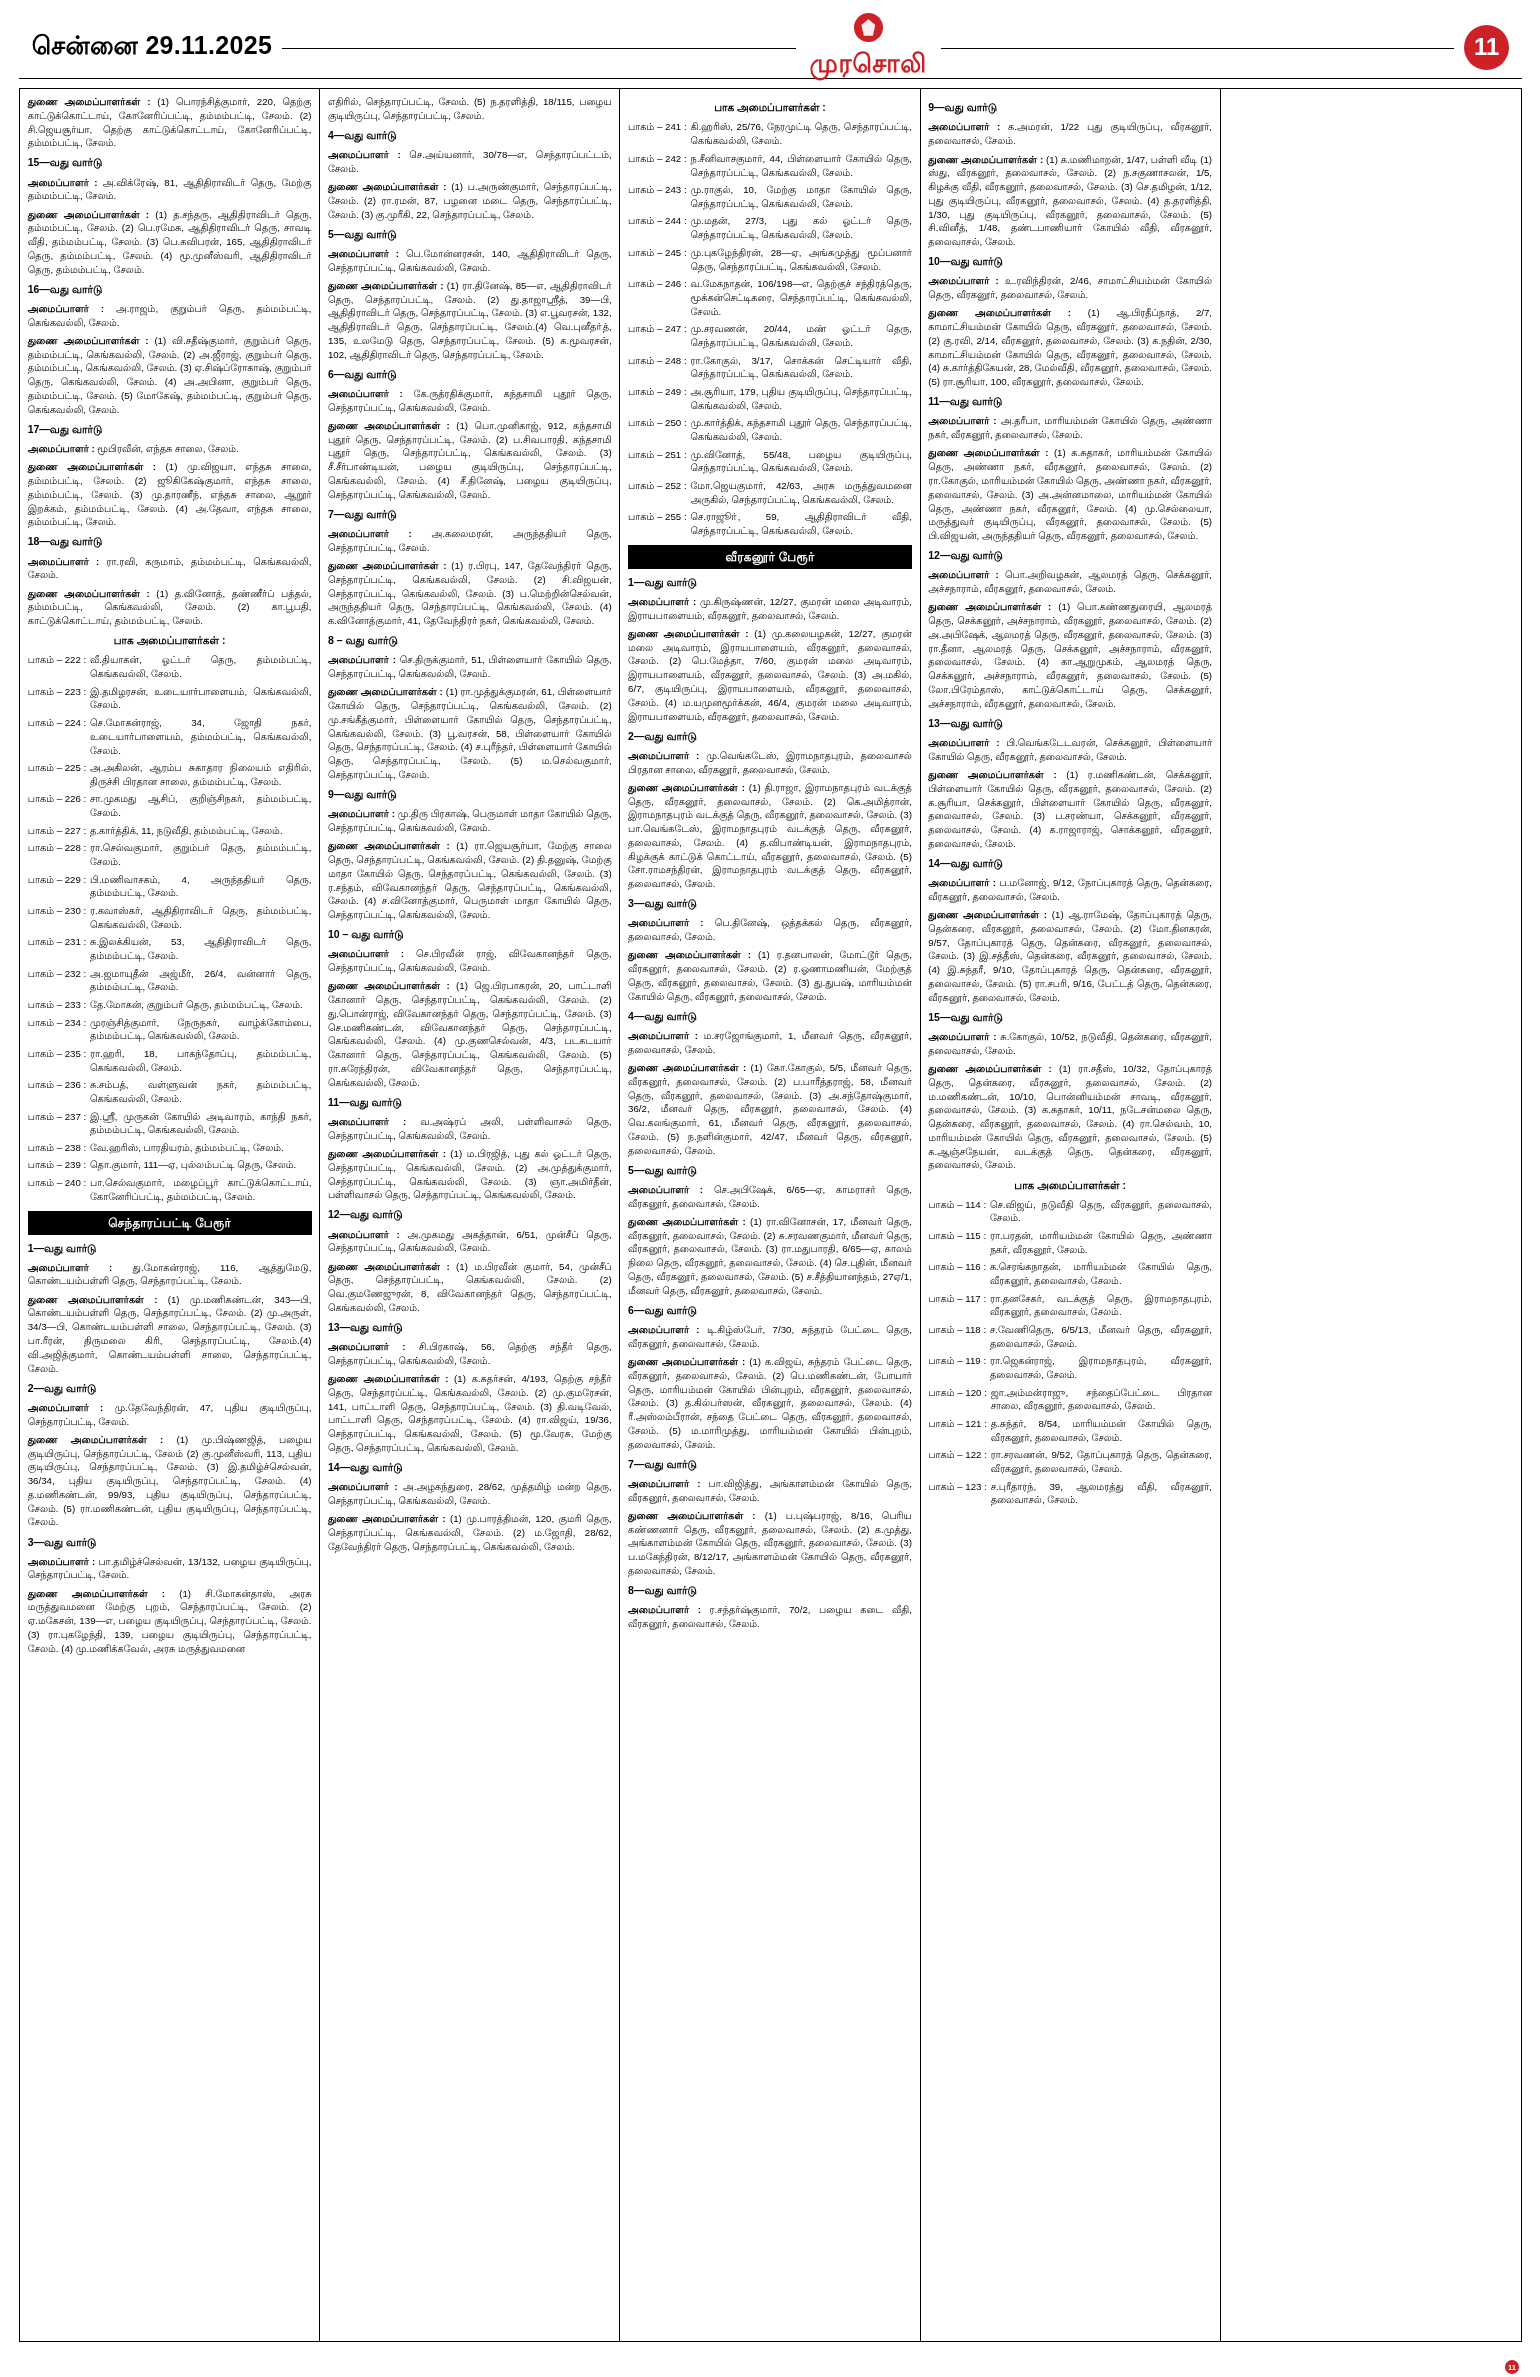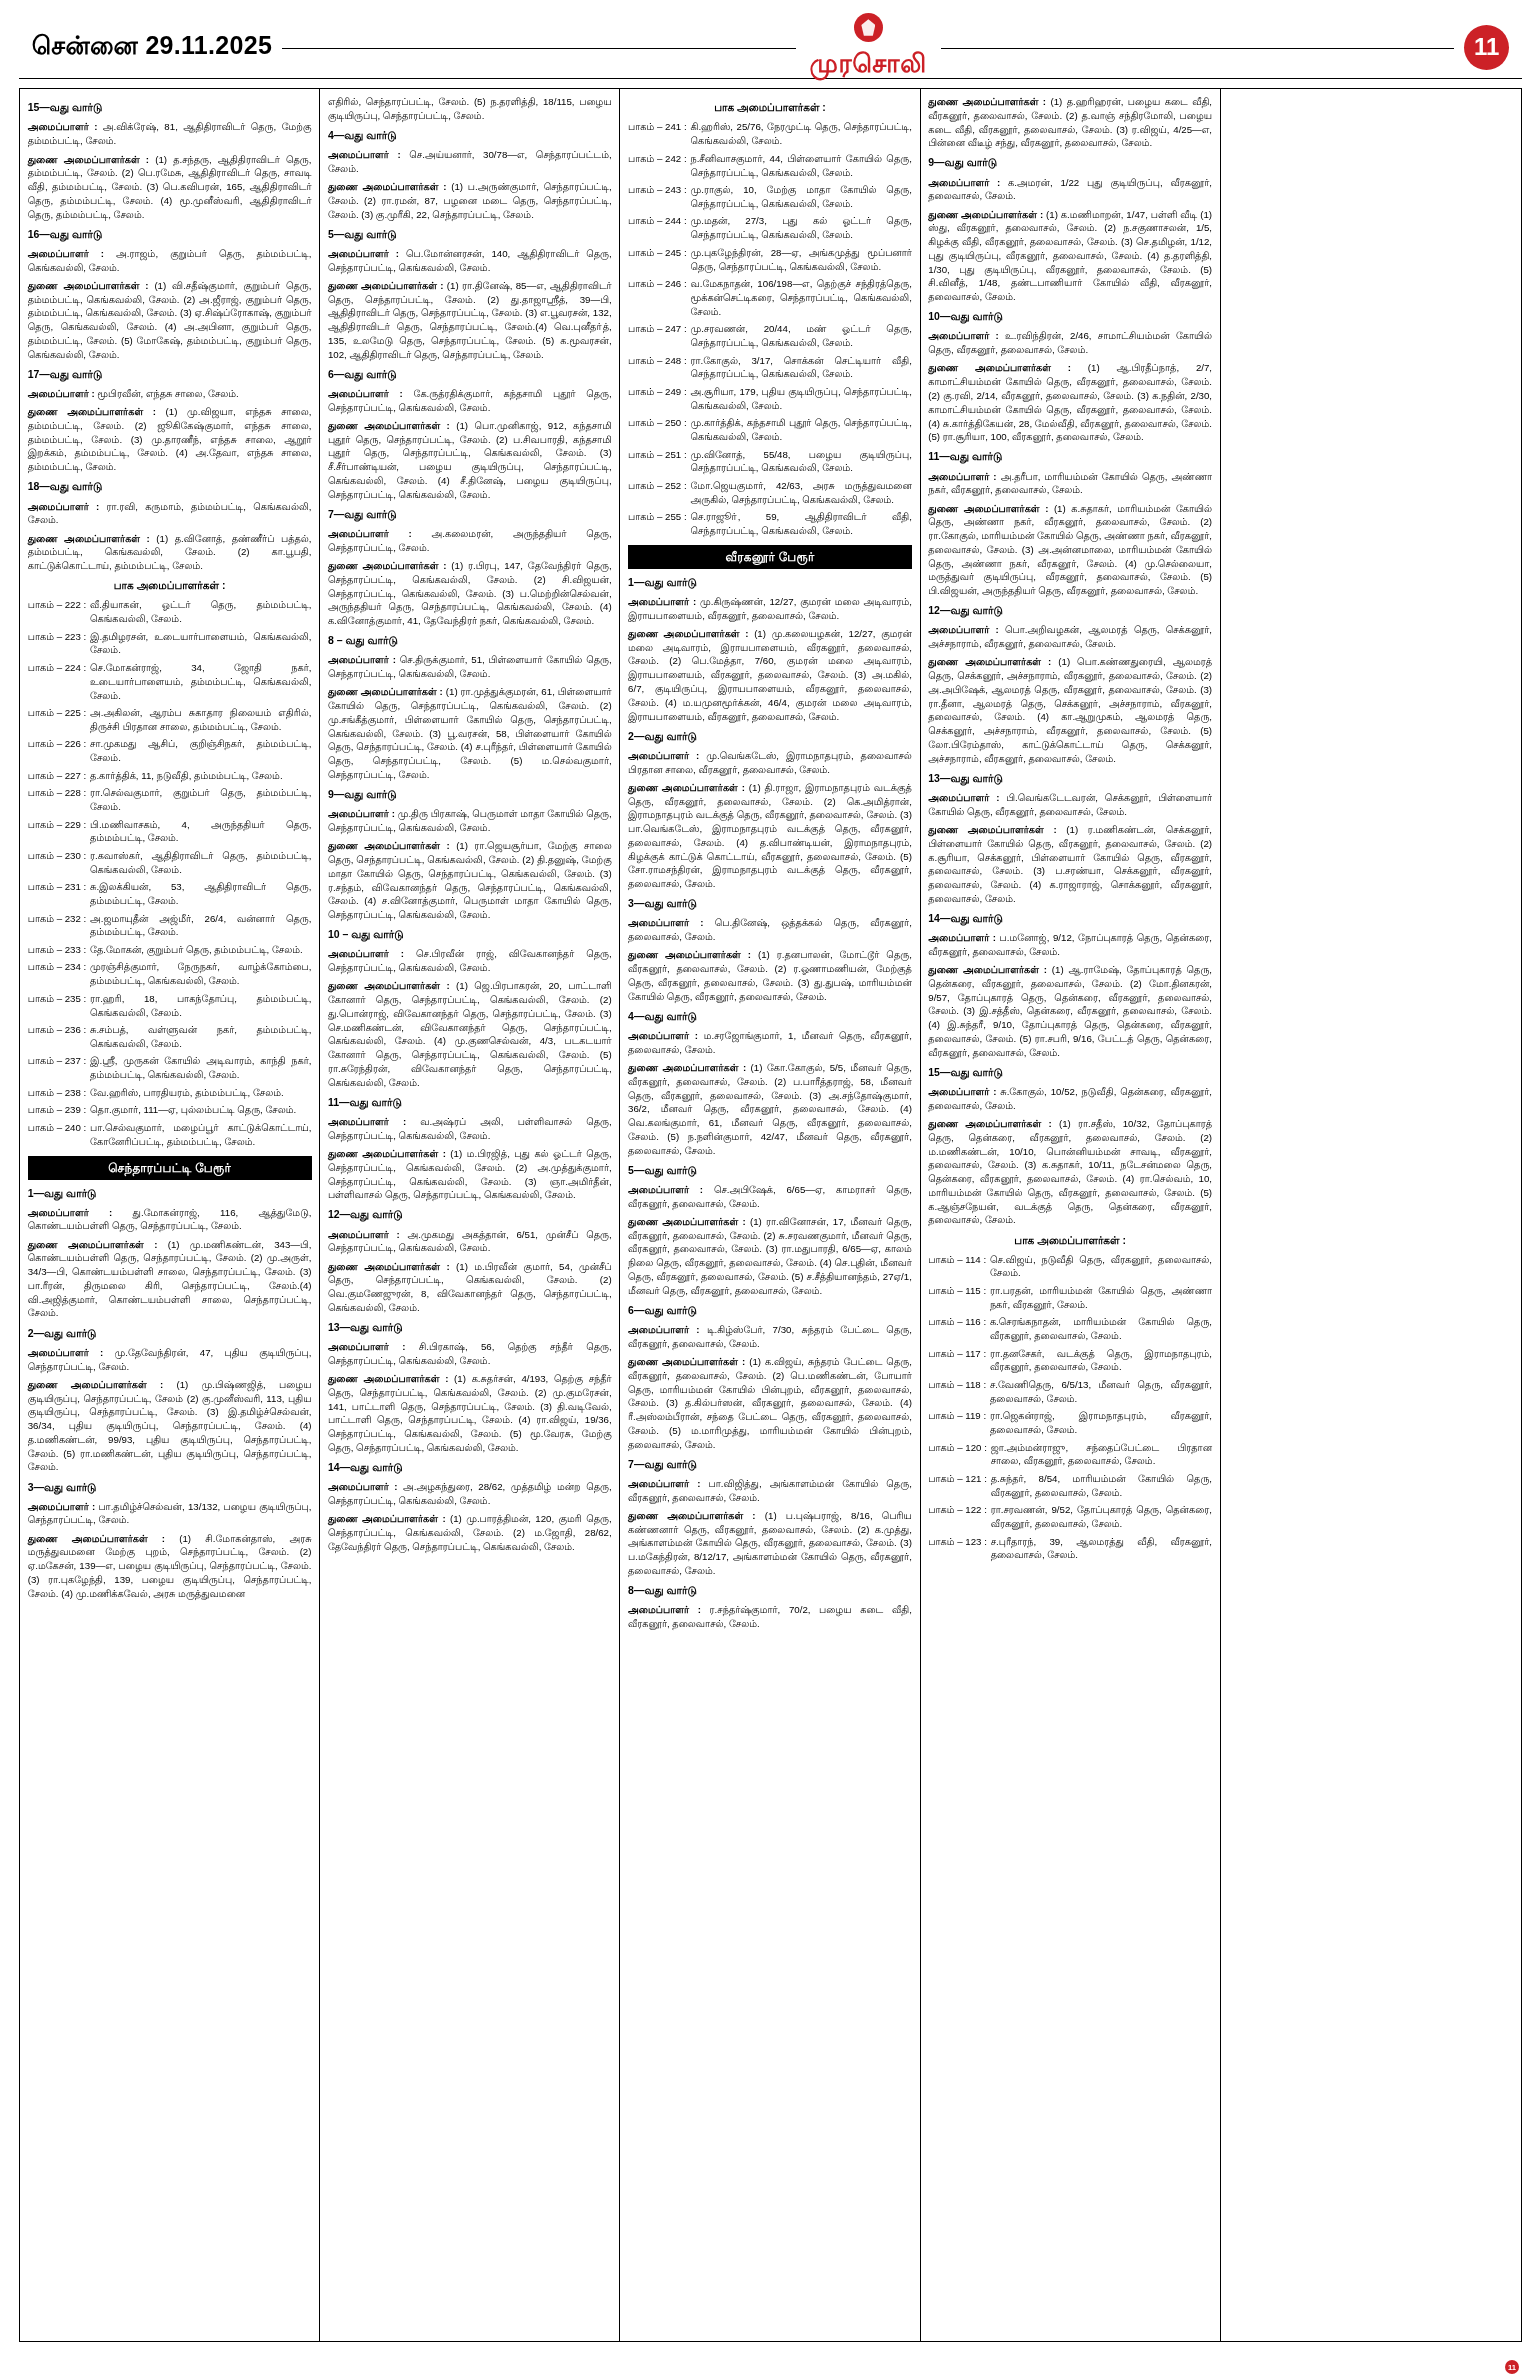--- a/index.html
+++ b/index.html
@@ -182,20 +182,21 @@
     <div class="masthead-logo">
       <span class="logo-mark"></span>
       <span class="logo-text">முரசொலி</span>
     </div>
     <div class="rule-line"></div>
     <div class="page-number">11</div>
   </div>
 
   <div class="columns">
     <div class="col col-1">
+        <p class="para"><b>துணை அமைப்பாளர்கள் :</b> (1) பொரந்சித்குமார், 220, தெற்கு காட்டுக்கொட்டாய், கோனேரிப்பட்டி, தம்மம்பட்டி, சேலம். (2) சி.ஜெயசூர்யா, தெற்கு காட்டுக்கொட்டாய், கோனேரிப்பட்டி, தம்மம்பட்டி, சேலம்.</p>
         <div class="ward-head">15—வது வார்டு</div>
         <p class="para"><b>அமைப்பாளர் :</b> அ.விக்ரேஷ், 81, ஆதிதிராவிடர் தெரு, மேற்கு தம்மம்பட்டி, சேலம்.</p>
         <p class="para"><b>துணை அமைப்பாளர்கள் :</b> (1) த.சந்தரு, ஆதிதிராவிடர் தெரு, தம்மம்பட்டி, சேலம். (2) பெ.ரமேசு, ஆதிதிராவிடர் தெரு, சாவடி வீதி, தம்மம்பட்டி, சேலம். (3) பெ.கவிபரன், 165, ஆதிதிராவிடர் தெரு, தம்மம்பட்டி, சேலம். (4) மூ.முனீஸ்வரி, ஆதிதிராவிடர் தெரு, தம்மம்பட்டி, சேலம்.</p>
         <div class="ward-head">16—வது வார்டு</div>
         <p class="para"><b>அமைப்பாளர் :</b> அ.ராஜம், குறும்பர் தெரு, தம்மம்பட்டி, கெங்கவல்லி, சேலம்.</p>
         <p class="para"><b>துணை அமைப்பாளர்கள் :</b> (1) வி.சதீஷ்குமார், குறும்பர் தெரு, தம்மம்பட்டி, கெங்கவல்லி, சேலம். (2) அ.ஜீராஜ், குறும்பர் தெரு, தம்மம்பட்டி, கெங்கவல்லி, சேலம். (3) ஏ.சிஷ்ப்ரோகாஷ், குறும்பர் தெரு, கெங்கவல்லி, சேலம். (4) அ.அபினா, குறும்பர் தெரு, தம்மம்பட்டி, சேலம். (5) மோகேஷ், தம்மம்பட்டி, குறும்பர் தெரு, கெங்கவல்லி, சேலம்.</p>
         <div class="ward-head">17—வது வார்டு</div>
         <p class="para"><b>அமைப்பாளர் :</b> மூபிரவீன், எந்தசு சாலை, சேலம்.</p>
         <p class="para"><b>துணை அமைப்பாளர்கள் :</b> (1) மு.விஜயா, எந்தசு சாலை, தம்மம்பட்டி, சேலம். (2) ஜூகிகேஷ்குமார், எந்தசு சாலை, தம்மம்பட்டி, சேலம். (3) மு.தாரணீந், எந்தசு சாலை, ஆறூர் இறக்கம், தம்மம்பட்டி, சேலம். (4) அ.தேவா, எந்தசு சாலை, தம்மம்பட்டி, சேலம்.</p>
         <div class="ward-head">18—வது வார்டு</div>
@@ -398,21 +399,20 @@
         <div class="ward-head">6—வது வார்டு</div>
         <p class="para"><b>அமைப்பாளர் :</b> டி.கிழ்ஸ்பேர், 7/30, சுந்தரம் பேட்டை தெரு, வீரகனூர், தலைவாசல், சேலம்.</p>
         <p class="para"><b>துணை அமைப்பாளர்கள் :</b> (1) க.விஜய், சுந்தரம் பேட்டை தெரு, வீரகனூர், தலைவாசல், சேலம். (2) பெ.மணிகண்டன், போயார் தெரு, மாரியம்மன் கோயில் பின்புறம், வீரகனூர், தலைவாசல், சேலம். (3) த.கில்பர்ஸன், வீரகனூர், தலைவாசல், சேலம். (4) ரீ.அஸ்லம்பீரான், சந்தை பேட்டை தெரு, வீரகனூர், தலைவாசல், சேலம். (5) ம.மாரிமுத்து, மாரியம்மன் கோயில் பின்புறம், தலைவாசல், சேலம்.</p>
         <div class="ward-head">7—வது வார்டு</div>
         <p class="para"><b>அமைப்பாளர் :</b> பா.விஜித்து, அங்காளம்மன் கோயில் தெரு, வீரகனூர், தலைவாசல், சேலம்.</p>
         <p class="para"><b>துணை அமைப்பாளர்கள் :</b> (1) ப.புஷ்பராஜ், 8/16, பெரிய கண்ணனார் தெரு, வீரகனூர், தலைவாசல், சேலம். (2) க.முத்து, அங்காளம்மன் கோயில் தெரு, வீரகனூர், தலைவாசல், சேலம். (3) ப.மகேந்திரன், 8/12/17, அங்காளம்மன் கோயில் தெரு, வீரகனூர், தலைவாசல், சேலம்.</p>
         <div class="ward-head">8—வது வார்டு</div>
         <p class="para"><b>அமைப்பாளர் :</b> ர.சந்தர்ஷ்குமார், 70/2, பழைய கடை வீதி, வீரகனூர், தலைவாசல், சேலம்.</p>
       </div>
     <div class="col col-4">
-        <p class="para"><b>துணை அமைப்பாளர்கள் :</b> (1) த.ஹரிஹரன், பழைய கடை வீதி, வீரகனூர், தலைவாசல், சேலம். (2) த.வாஞ் சந்திரமோலி, பழைய கடை வீதி, வீரகனூர், தலைவாசல், சேலம். (3) ர.விஜய், 4/25—எ, பின்னை வீடீழ் சந்து, வீரகனூர், தலைவாசல், சேலம்.</p>
         <div class="ward-head">9—வது வார்டு</div>
         <p class="para"><b>அமைப்பாளர் :</b> க.அமரன், 1/22 புது குடியிருப்பு, வீரகனூர், தலைவாசல், சேலம்.</p>
         <p class="para"><b>துணை அமைப்பாளர்கள் :</b> (1) க.மணிமாறன், 1/47, பள்ளி வீடி (1) ஸ்து, வீரகனூர், தலைவாசல், சேலம். (2) ந.சகுணாசலன், 1/5, கிழக்கு வீதி, வீரகனூர், தலைவாசல், சேலம். (3) செ.தமிழன், 1/12, புது குடியிருப்பு, வீரகனூர், தலைவாசல், சேலம். (4) த.தரளித்தி, 1/30, புது குடியிருப்பு, வீரகனூர், தலைவாசல், சேலம். (5) சி.வினீத், 1/48, தண்டபாணியார் கோயில் வீதி, வீரகனூர், தலைவாசல், சேலம்.</p>
         <div class="ward-head">10—வது வார்டு</div>
         <p class="para"><b>அமைப்பாளர் :</b> உ.ரவிந்திரன், 2/46, சாமாட்சியம்மன் கோயில் தெரு, வீரகனூர், தலைவாசல், சேலம்.</p>
         <p class="para"><b>துணை அமைப்பாளர்கள் :</b> (1) ஆ.பிரதீப்நாத், 2/7, காமாட்சியம்மன் கோயில் தெரு, வீரகனூர், தலைவாசல், சேலம். (2) கு.ரவி, 2/14, வீரகனூர், தலைவாசல், சேலம். (3) க.நதின், 2/30, காமாட்சியம்மன் கோயில் தெரு, வீரகனூர், தலைவாசல், சேலம். (4) சு.கார்த்திகேயன், 28, மேல்வீதி, வீரகனூர், தலைவாசல், சேலம். (5) ரா.சூரியா, 100, வீரகனூர், தலைவாசல், சேலம்.</p>
         <div class="ward-head">11—வது வார்டு</div>
         <p class="para"><b>அமைப்பாளர் :</b> அ.தரீபா, மாரியம்மன் கோயில் தெரு, அண்ணா நகர், வீரகனூர், தலைவாசல், சேலம்.</p>
         <p class="para"><b>துணை அமைப்பாளர்கள் :</b> (1) க.சுதாகர், மாரியம்மன் கோயில் தெரு, அண்ணா நகர், வீரகனூர், தலைவாசல், சேலம். (2) ரா.கோகுல், மாரியம்மன் கோயில் தெரு, அண்ணா நகர், வீரகனூர், தலைவாசல், சேலம். (3) அ.அன்னமாலை, மாரியம்மன் கோயில் தெரு, அண்ணா நகர், வீரகனூர், சேலம். (4) மு.செல்லையா, மருத்துவர் குடியிருப்பு, வீரகனூர், தலைவாசல், சேலம். (5) பி.விஜயன், அருந்ததியர் தெரு, வீரகனூர், தலைவாசல், சேலம்.</p>
         <div class="ward-head">12—வது வார்டு</div>

